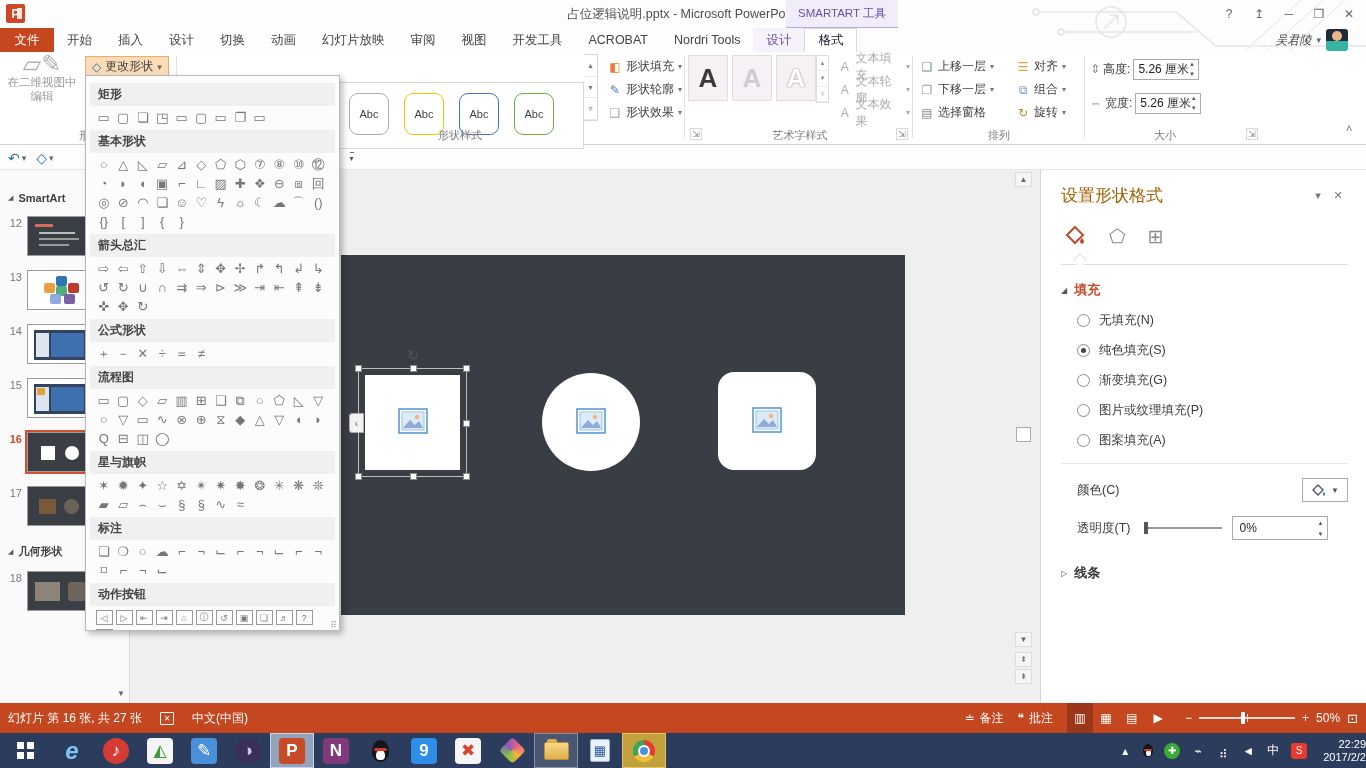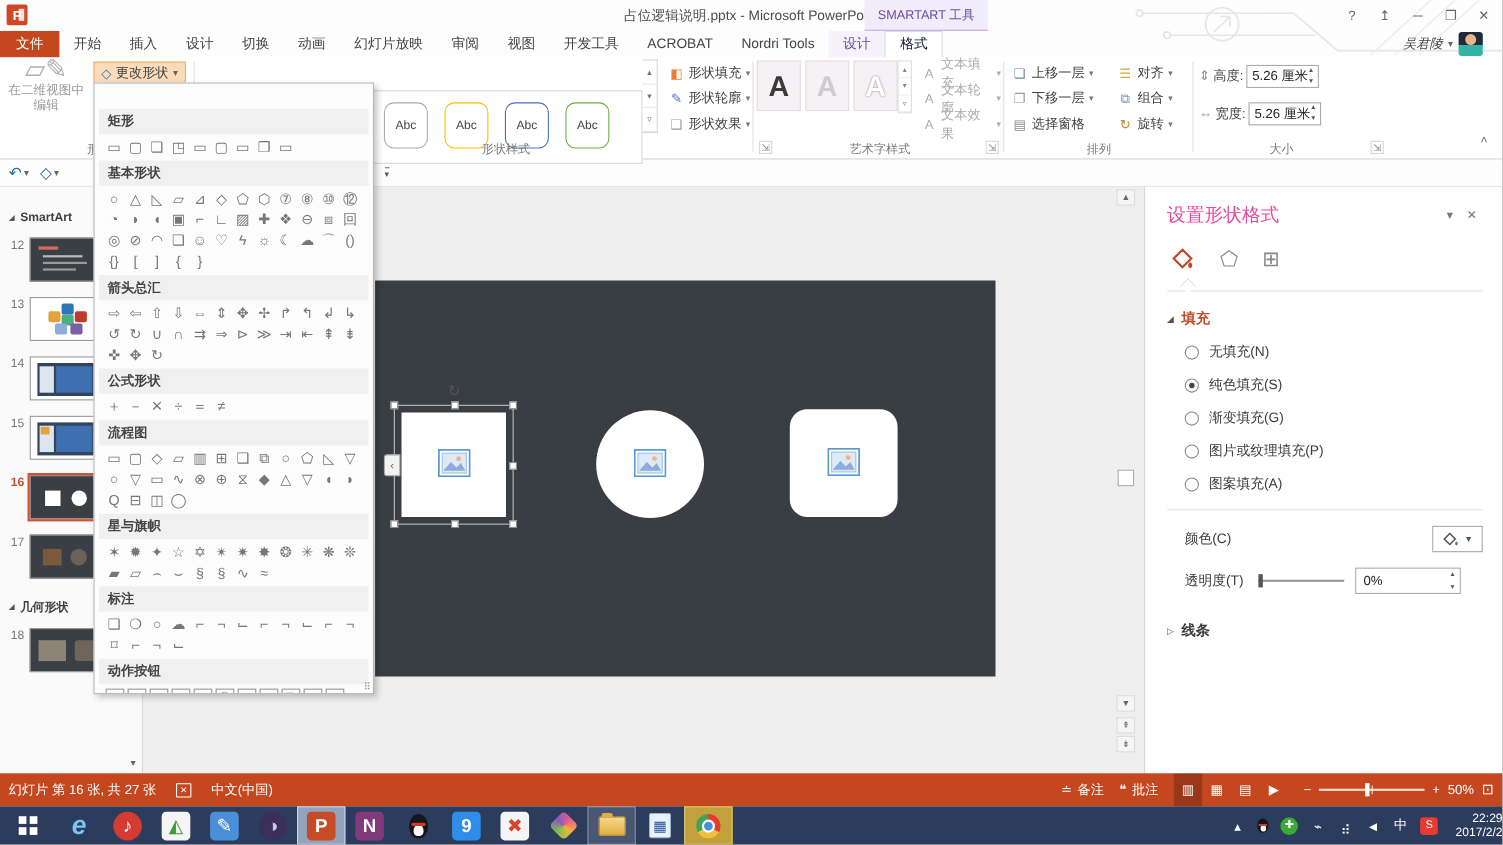--- a/index.html
+++ b/index.html
@@ -123,21 +123,21 @@
   .hnd{position:absolute;width:7px;height:7px;background:#fff;border:1px solid #8C8C8C;}
   .rot{position:absolute;left:46px;top:-22px;font-size:14px;color:#555;width:16px;height:16px;display:flex;align-items:center;justify-content:center;}
   .pane-tab{position:absolute;left:8px;top:158px;width:15px;height:20px;background:#F2F2F2;border:1px solid #ADADAD;border-radius:3px 0 0 3px;display:flex;align-items:center;justify-content:center;color:#666;font-size:10px;}
   .cv-scroll{position:absolute;right:8px;top:2px;width:17px;height:529px;}
   .cv-scroll .btn{position:absolute;left:0;width:17px;height:15px;font-size:8px;color:#666;display:flex;align-items:center;justify-content:center;background:#F5F5F5;border:1px solid #DCDCDC;}
   .cv-thumb{position:absolute;left:1px;top:255px;width:15px;height:15px;background:#fff;border:1px solid #ABABAB;}
 
   
   .panel{position:absolute;left:1040px;top:0;width:326px;height:533px;background:#fff;border-left:1px solid #D6D6D6;padding:14px 18px 0 20px;}
   .fp-title{display:flex;align-items:center;}
-  .fp-title h1{flex:1;margin:0;font-size:17px;font-weight:normal;color:#ec4899;}
+  .fp-title h1{flex:1;margin:0;font-size:17px;font-weight:normal;color:#a16207;}
   .fp-title span{width:20px;text-align:center;color:#777;font-size:11px;}
   .fp-icons{display:flex;gap:22px;margin:16px 0 0 2px;align-items:center;height:26px;}
   .fp-ic{font-size:19px;color:#8a8a8a;display:flex;align-items:center;}
   .fp-div{position:relative;border-bottom:1px solid #E0E0E0;margin-top:8px;height:8px;}
   .fp-caret{position:absolute;left:14px;bottom:-1px;width:10px;height:10px;background:#fff;border-left:1px solid #E0E0E0;border-top:1px solid #E0E0E0;transform:rotate(45deg);}
   .fp-sec{display:flex;align-items:center;gap:7px;margin:16px 0 4px 0;font-weight:bold;font-size:13px;}
   .fp-sec .tri{font-size:8px;color:#555;}
   .fp-sec.fill{color:#BF4B2B;}
   .fp-sec.line{color:#3B3B3B;margin-top:24px;}
   .fp-opt{display:flex;align-items:center;gap:9px;margin:13px 0 0 16px;}
@@ -147,21 +147,21 @@
   .fp-hr{border-bottom:1px solid #E6E6E6;margin:14px 0 0 0;}
   .fp-row{display:flex;align-items:center;margin:14px 0 0 16px;}
   .fp-row .lbl{font-size:12.5px;color:#3B3B3B;}
   .color-btn{margin-left:auto;width:46px;height:24px;border:1px solid #ABABAB;display:flex;align-items:center;justify-content:center;gap:4px;font-size:8px;color:#555;}
   .tr-track{width:78px;height:2px;background:#9a9a9a;margin-left:14px;position:relative;}
   .tr-thumb{position:absolute;left:0;top:-5px;width:4px;height:12px;background:#555;}
   .tr-box{margin-left:10px;width:96px;height:24px;border:1px solid #ABABAB;display:flex;align-items:center;padding-left:6px;font-size:12px;color:#222;position:relative;}
   .tr-box .spin{width:12px;}
 
   
-  .menu{position:absolute;left:85px;top:75px;width:255px;height:556px;background:#FCFCFC;border:1px solid #BABABA;box-shadow:3px 3px 6px rgba(0,0,0,.25);z-index:80;padding:20px 4px;overflow:hidden;}
+  .menu{position:absolute;left:85px;top:75px;width:255px;height:556px;background:#FCFCFC;border:1px solid #BABABA;box-shadow:3px 3px 6px rgba(0,0,0,.25);z-index:80;padding:4px 4px;overflow:hidden;}
   .sm-head{background:#F0F0F0;color:#444;font-weight:bold;font-size:12px;padding:3px 8px;margin:3px 0 2px;}
   .sm-grid{display:flex;flex-wrap:wrap;padding:0 4px;}
   .sm-cell{width:19.5px;height:19px;display:flex;align-items:center;justify-content:center;font-size:13px;color:#777;}
   .sm-cell.sm-boxed{width:17px;height:15px;border:1px solid #999;margin:2px 1.5px;font-size:9px;}
   .menu-grip{position:absolute;right:2px;bottom:0px;font-size:9px;color:#999;}
 
   
   .status{position:absolute;left:0;top:703px;width:1366px;height:30px;background:#C4471F;color:#fff;display:flex;align-items:center;padding:0 8px;font-size:12px;z-index:20;}
   .st-left{display:flex;align-items:center;gap:18px;}
   .spell{width:14px;height:13px;border:1px solid #fff;border-radius:1px;font-size:8px;display:flex;align-items:center;justify-content:center;}

